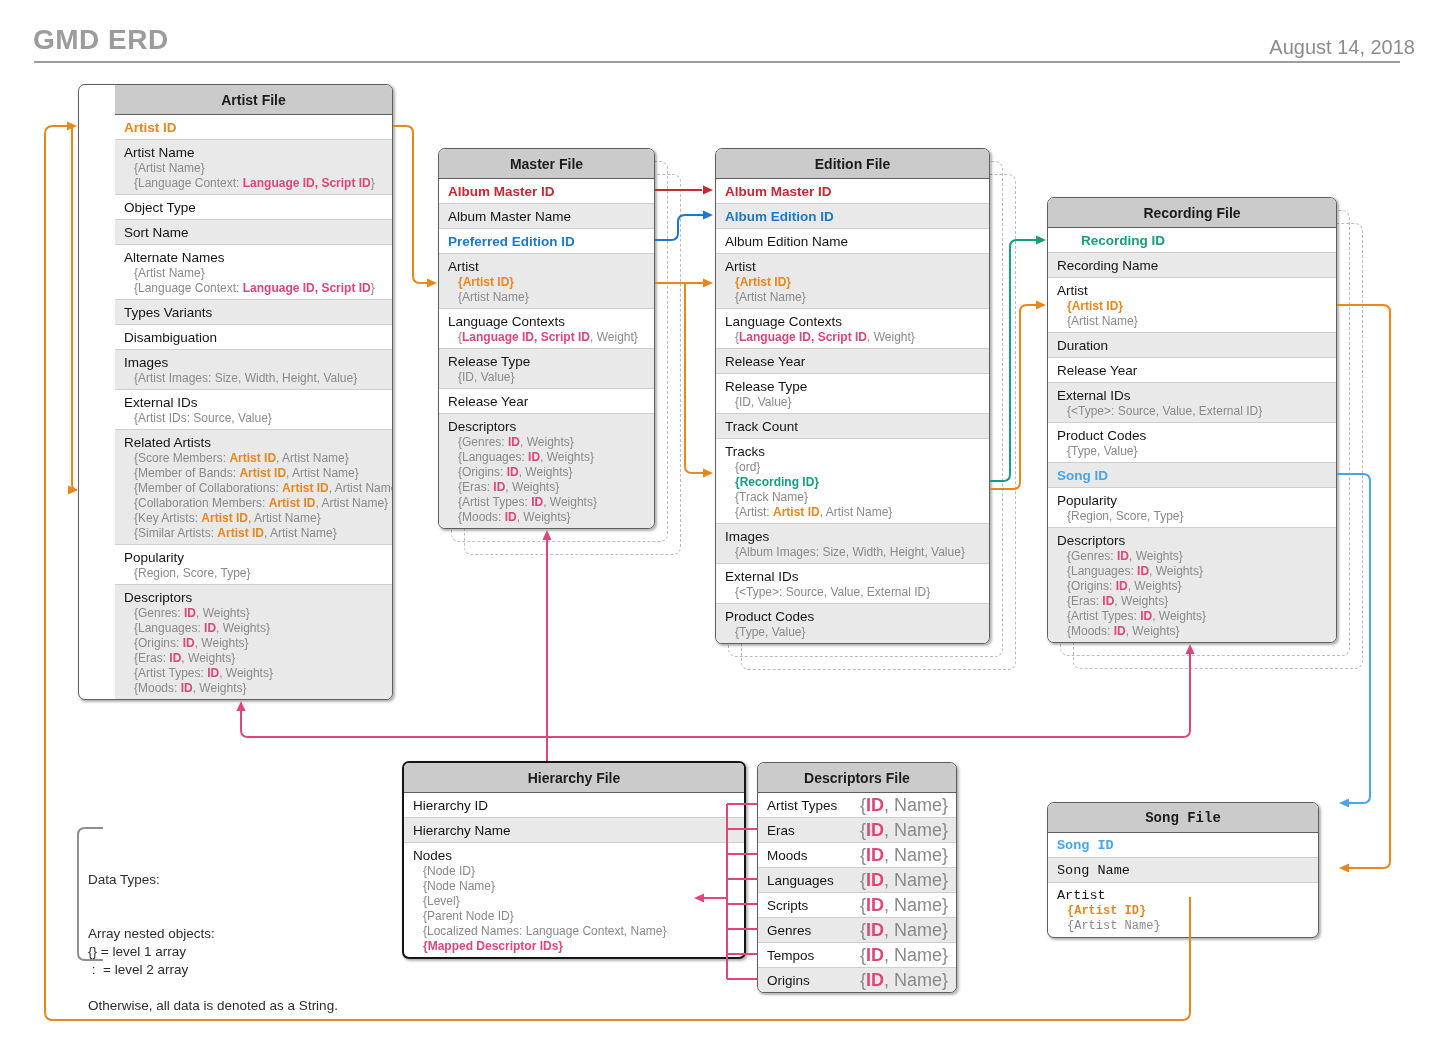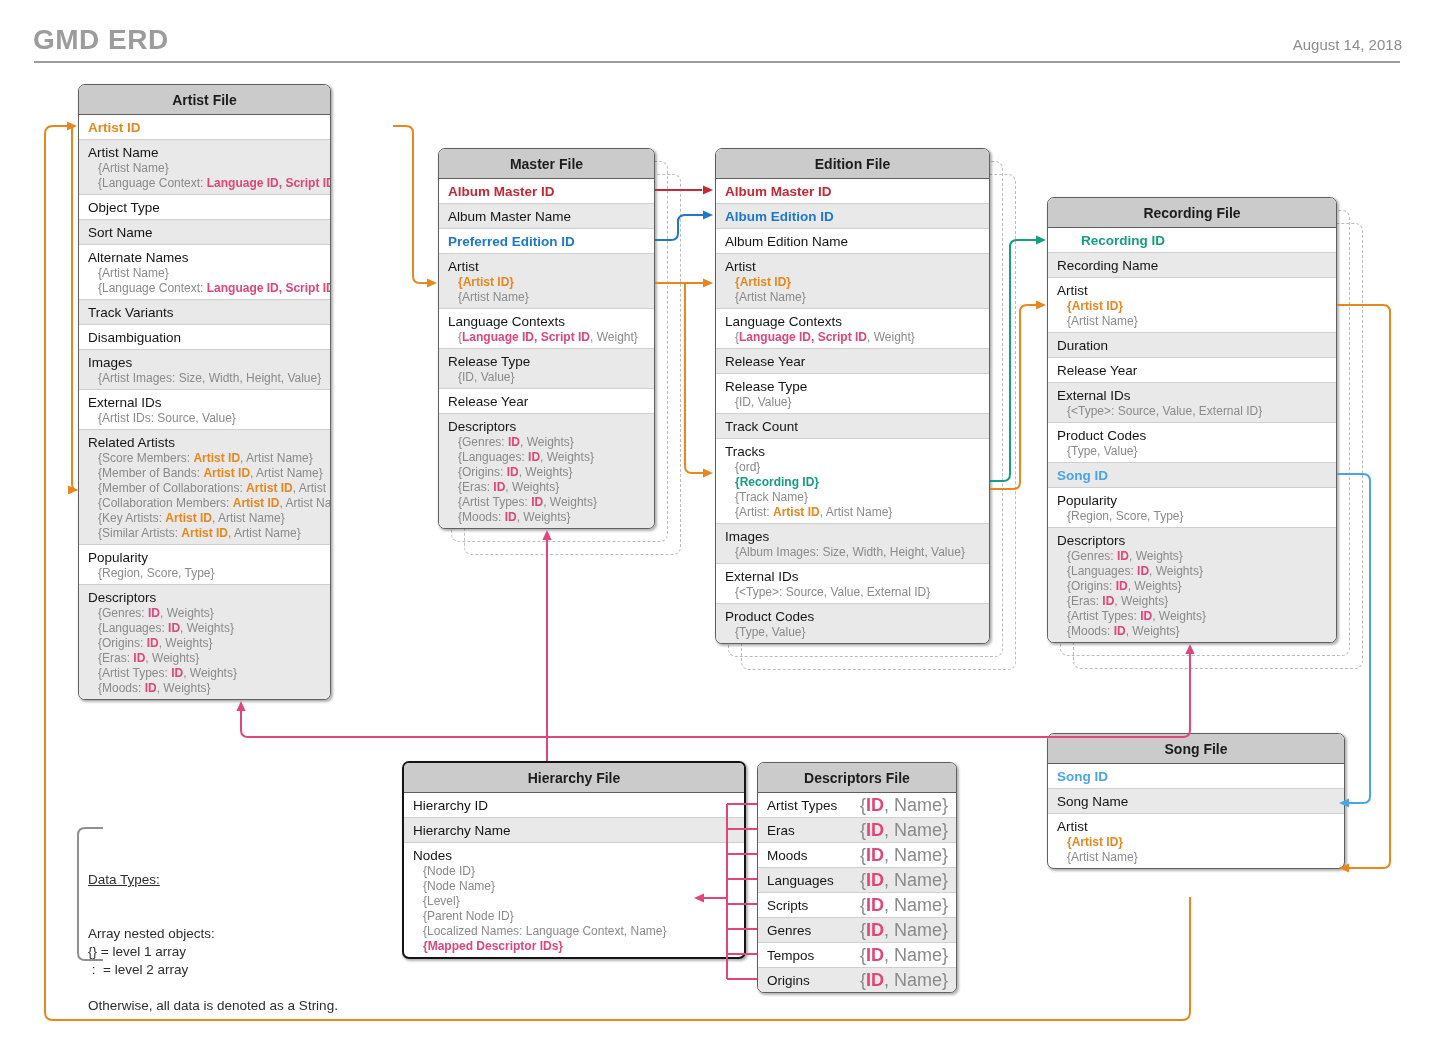--- a/index.html
+++ b/index.html
@@ -1,58 +1,58 @@
 <!DOCTYPE html>
 <html><head>
 <meta charset="utf-8">
 <style>
   *{box-sizing:border-box;margin:0;padding:0}
   html,body{background:#fff}
   body{width:1432px;height:1055px;position:relative;font-family:"Liberation Sans",sans-serif;overflow:hidden}
   #canvas{position:absolute;inset:0}
   .page-title{position:absolute;left:33px;top:24px;font-size:28px;font-weight:bold;color:#9c9c9c;letter-spacing:.5px}
-  .page-date{position:absolute;right:30px;top:36px;font-size:15px;color:#8c8c8c}
+  .page-date{position:absolute;right:17px;top:36px;font-size:20px;color:#8c8c8c}
   .title-rule{position:absolute;left:34px;right:32px;top:61px;border-top:2px solid #9c9c9c}
   .stack{position:absolute;border:1.5px dashed #bcbcbc;border-radius:8px;z-index:1}
   .table{position:absolute;background:#fff;border:1.5px solid #5f5f5f;border-radius:7px;
          box-shadow:1.5px 1.5px 2.5px rgba(0,0,0,.3);overflow:hidden;z-index:2}
   .table.darkborder{border:2px solid #151515}
   .thead{height:30px;background:#cbcbcb;border-bottom:1.5px solid #5f5f5f;display:flex;align-items:center;
          justify-content:center;font-weight:bold;font-size:14px;color:#1c1c1c}
   .rows{}
   .row{padding:4px 8px 3px 9px}
   .row:not(:last-child){border-bottom:1px solid #cfcfcf}
   .row:nth-child(even){background:#e9e9e9}
   .fname{font-size:13.5px;color:#141414;line-height:17px;white-space:pre}
   .sub{font-size:12px;color:#8a8a8a;line-height:15px;padding-left:10px;white-space:pre}
   .tok{font-weight:bold}
   .row.kv{display:flex;align-items:center}
   .kv .fname{width:96px}
   .kv .val{font-size:18px;color:#8a8a8a;line-height:17px;white-space:pre}
   #wires{position:absolute;inset:0;z-index:3;pointer-events:none}
   .note-text{position:absolute;left:88px;top:835px;z-index:2;font-size:13.5px;line-height:18px;color:#2d2d2d;white-space:pre}
-  .note-text .nt-head{text-decoration:underline}
+  .note-text .nt-head{}
 </style>
 </head>
 <body>
 
 <div id="canvas">
   <div class="page-title">GMD ERD</div>
   <div class="page-date">August 14, 2018</div>
   <div class="title-rule"></div>
 
   <div class="stack" style="left:451px;top:161px;width:217px;height:381px"></div>
   <div class="stack" style="left:464px;top:174px;width:217px;height:381px"></div>
   <div class="stack" style="left:728px;top:161px;width:275px;height:496px"></div>
   <div class="stack" style="left:741px;top:174px;width:275px;height:496px"></div>
   <div class="stack" style="left:1060px;top:210px;width:290px;height:446px"></div>
   <div class="stack" style="left:1073px;top:223px;width:290px;height:446px"></div>
 
   <div id="tables">
-      <div class="table" style="left: 78px; top: 84px; width: 253px;">
+      <div class="table" style="left: 78px; top: 84px; width: 315px; padding-left: 36px;">
         <div class="thead">Artist File</div>
         <div class="rows">
           <div class="row">
             <div class="fname" style="color: rgb(232, 135, 30); font-weight: bold;">Artist ID</div>
           </div>
           <div class="row">
             <div class="fname">Artist Name</div>
             <div class="sub"><span>{Artist Name}</span></div>
             <div class="sub"><span>{Language Context: </span><span class="tok" style="color: rgb(224, 69, 123);">Language ID, Script ID</span><span>}</span></div>
           </div>
@@ -61,21 +61,21 @@
           </div>
           <div class="row">
             <div class="fname">Sort Name</div>
           </div>
           <div class="row">
             <div class="fname">Alternate Names</div>
             <div class="sub"><span>{Artist Name}</span></div>
             <div class="sub"><span>{Language Context: </span><span class="tok" style="color: rgb(224, 69, 123);">Language ID, Script ID</span><span>}</span></div>
           </div>
           <div class="row">
-            <div class="fname">Track Variants</div>
+            <div class="fname">Types Variants</div>
           </div>
           <div class="row">
             <div class="fname">Disambiguation</div>
           </div>
           <div class="row">
             <div class="fname">Images</div>
             <div class="sub"><span>{Artist Images: Size, Width, Height, Value}</span></div>
           </div>
           <div class="row">
             <div class="fname">External IDs</div>
@@ -292,21 +292,21 @@
           <div class="row kv">
             <div class="fname">Tempos</div>
             <span class="val"><span>{</span><span class="tok" style="color: rgb(224, 69, 123);">ID</span><span>, Name}</span></span>
           </div>
           <div class="row kv">
             <div class="fname">Origins</div>
             <span class="val"><span>{</span><span class="tok" style="color: rgb(224, 69, 123);">ID</span><span>, Name}</span></span>
           </div>
         </div>
       </div>
-      <div class="table" style="left: 1047px; top: 733px; width: 298px;">
+      <div class="table" style="left: 1047px; top: 802px; width: 272px; font-family: Liberation Mono, monospace;">
         <div class="thead">Song File</div>
         <div class="rows">
           <div class="row">
             <div class="fname" style="color: rgb(74, 165, 232); font-weight: bold;">Song ID</div>
           </div>
           <div class="row">
             <div class="fname">Song Name</div>
           </div>
           <div class="row">
             <div class="fname">Artist</div>

